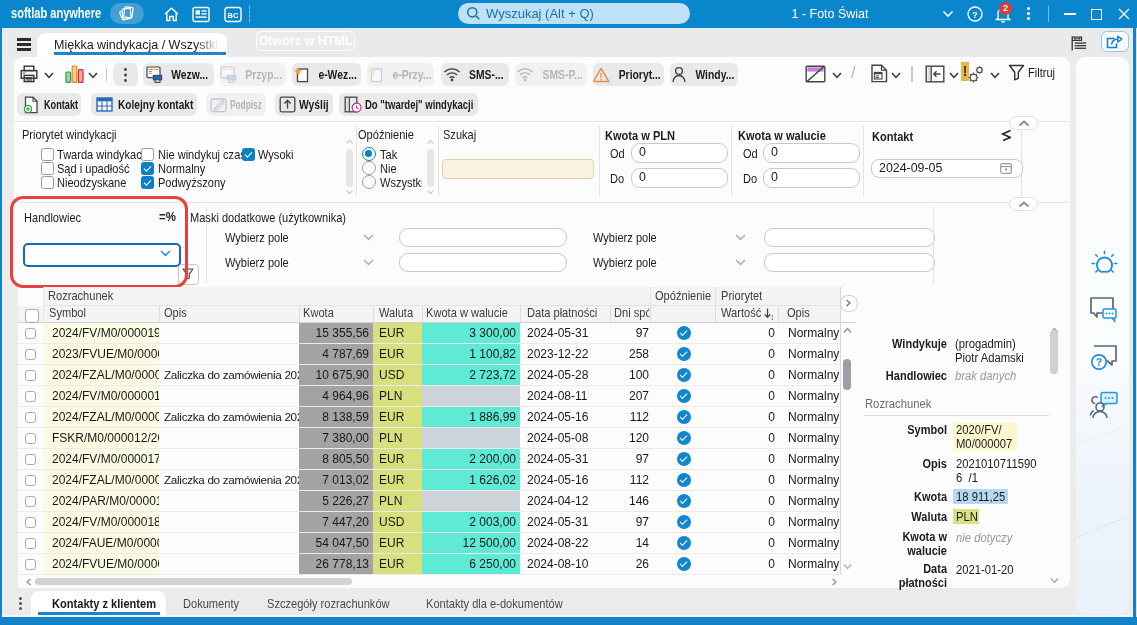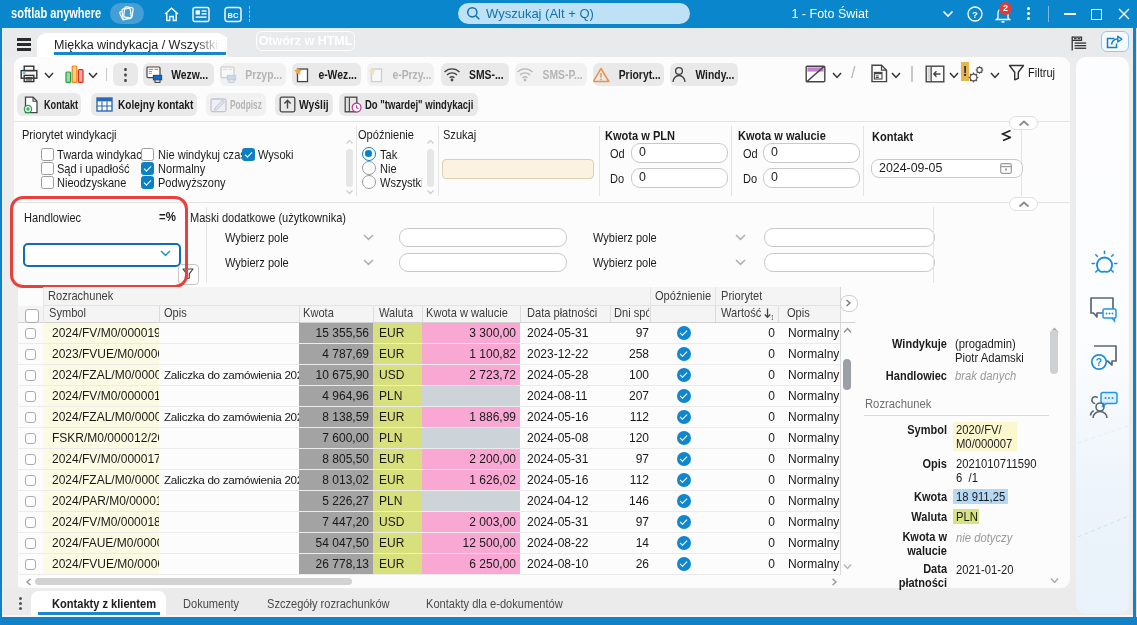--- a/index.html
+++ b/index.html
@@ -39,21 +39,21 @@
   .nub{position:absolute;width:7px;border-radius:4px;background:#e6e6e6;}
   .inp{position:absolute;background:#fff;border:1px solid #c9c9c9;border-radius:9px;font-size:12.4px;color:#1c1c1c;padding-left:7px;line-height:17px;}
   .pill{position:absolute;width:27px;height:12px;background:#fff;border:1px solid #e0e0e0;border-radius:7px;display:flex;align-items:center;justify-content:center;}
   
   .row{position:absolute;left:18px;width:822px;height:20px;font-size:12px;color:#191919;border-bottom:1px solid #ebebeb;}
   .row b,.row i{position:absolute;display:block;font-weight:400;font-style:normal;top:0;height:20px;line-height:20px;white-space:nowrap;overflow:hidden;box-sizing:border-box;}
   .sy{left:25px;width:116px;background:#fbfbe3;padding-left:9px;}
   .op{left:141px;width:140px;padding-left:5px;font-size:11.7px;letter-spacing:-0.3px;}
   .kw{left:281px;width:74px;background:#a3a3a3;text-align:right;padding-right:4px;}
   .wa{left:355px;width:49px;background:#d8e07e;padding-left:6px;}
-  .kv{left:404px;width:98px;background:#f9a8d4;text-align:right;padding-right:4px;}
+  .kv{left:404px;width:98px;background:#5eead4;text-align:right;padding-right:4px;}
   .kv.g{background:#ccd4da;}
   .da{left:502px;width:90px;padding-left:7px;}
   .dn{left:592px;width:40px;text-align:right;padding-right:1px;}
   .chk{position:absolute;left:659px;top:3px;width:14px;height:14px;border-radius:7px;background:#1086cf;}
   .row .chk{width:14px;height:14px;top:3px;}
   .chk::after{content:"";position:absolute;left:3.2px;top:3.8px;width:6.2px;height:3px;border-left:1.9px solid #fff;border-bottom:1.9px solid #fff;transform:rotate(-45deg);transform-origin:center;}
   .wr{left:697px;width:63px;text-align:right;padding-right:3px;}
   .no{left:770px;width:52px;}
   .cbx{position:absolute;left:7px;top:4.5px;width:11px;height:11px;border:1px solid #ababab;border-radius:3px;background:#fff;}
   .row .cbx{width:11px;height:11px;top:4.5px;left:7px;}
@@ -550,21 +550,21 @@
       <b class="kv">1 886,99</b>
       <b class="da">2024-05-16</b>
       <b class="dn">112</b>
       <i class="chk"></i>
       <b class="wr">0</b>
       <b class="no">Normalny</b>
     </div>
   <div class="row" style="top:428px;">
       <i class="cbx"></i>
       <b class="sy">FSKR/M0/000012/20</b>
-      <b class="kw">7 600,00</b>
+      <b class="kw">7 380,00</b>
       <b class="wa">PLN</b>
       <b class="kv g"></b>
       <b class="da">2024-05-08</b>
       <b class="dn">120</b>
       <i class="chk"></i>
       <b class="wr">0</b>
       <b class="no">Normalny</b>
     </div>
   <div class="row" style="top:449px;">
       <i class="cbx"></i>
@@ -575,21 +575,21 @@
       <b class="da">2024-05-31</b>
       <b class="dn">97</b>
       <i class="chk"></i>
       <b class="wr">0</b>
       <b class="no">Normalny</b>
     </div>
   <div class="row" style="top:470px;">
       <i class="cbx"></i>
       <b class="sy">2024/FZAL/M0/00005</b>
       <b class="op">Zaliczka do zamówienia 2024</b>
-      <b class="kw">8 013,02</b>
+      <b class="kw">7 013,02</b>
       <b class="wa">EUR</b>
       <b class="kv">1 626,02</b>
       <b class="da">2024-05-16</b>
       <b class="dn">112</b>
       <i class="chk"></i>
       <b class="wr">0</b>
       <b class="no">Normalny</b>
     </div>
   <div class="row" style="top:491px;">
       <i class="cbx"></i>

